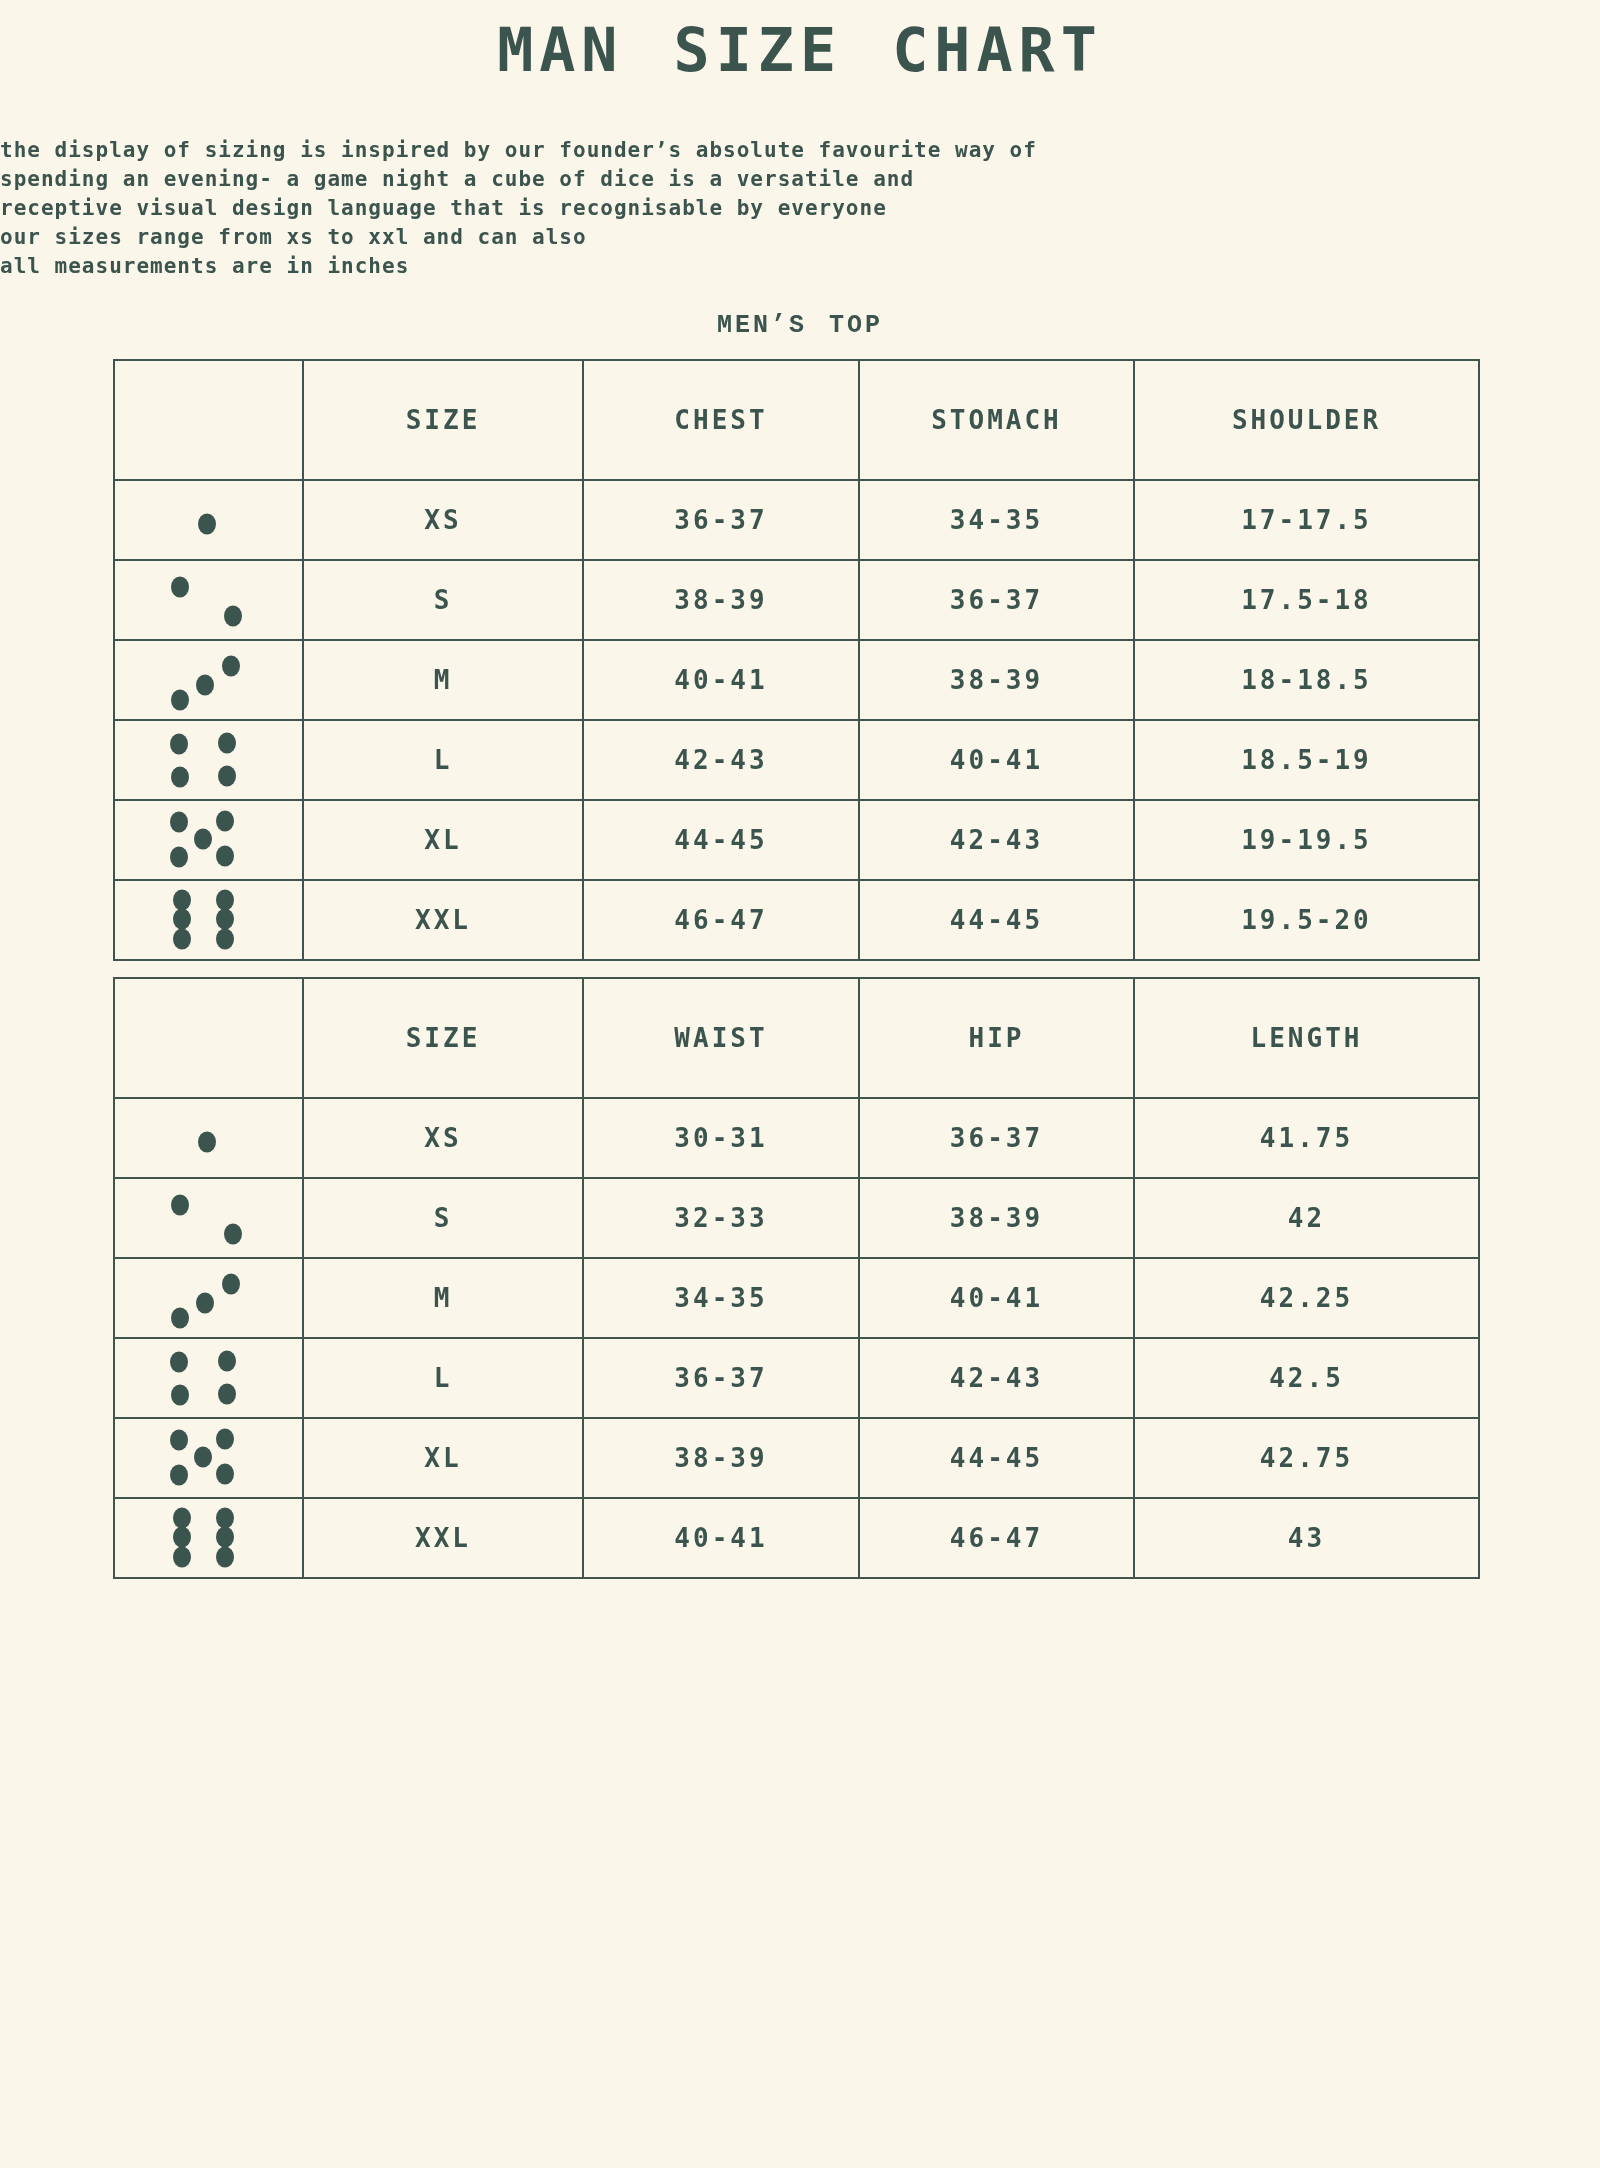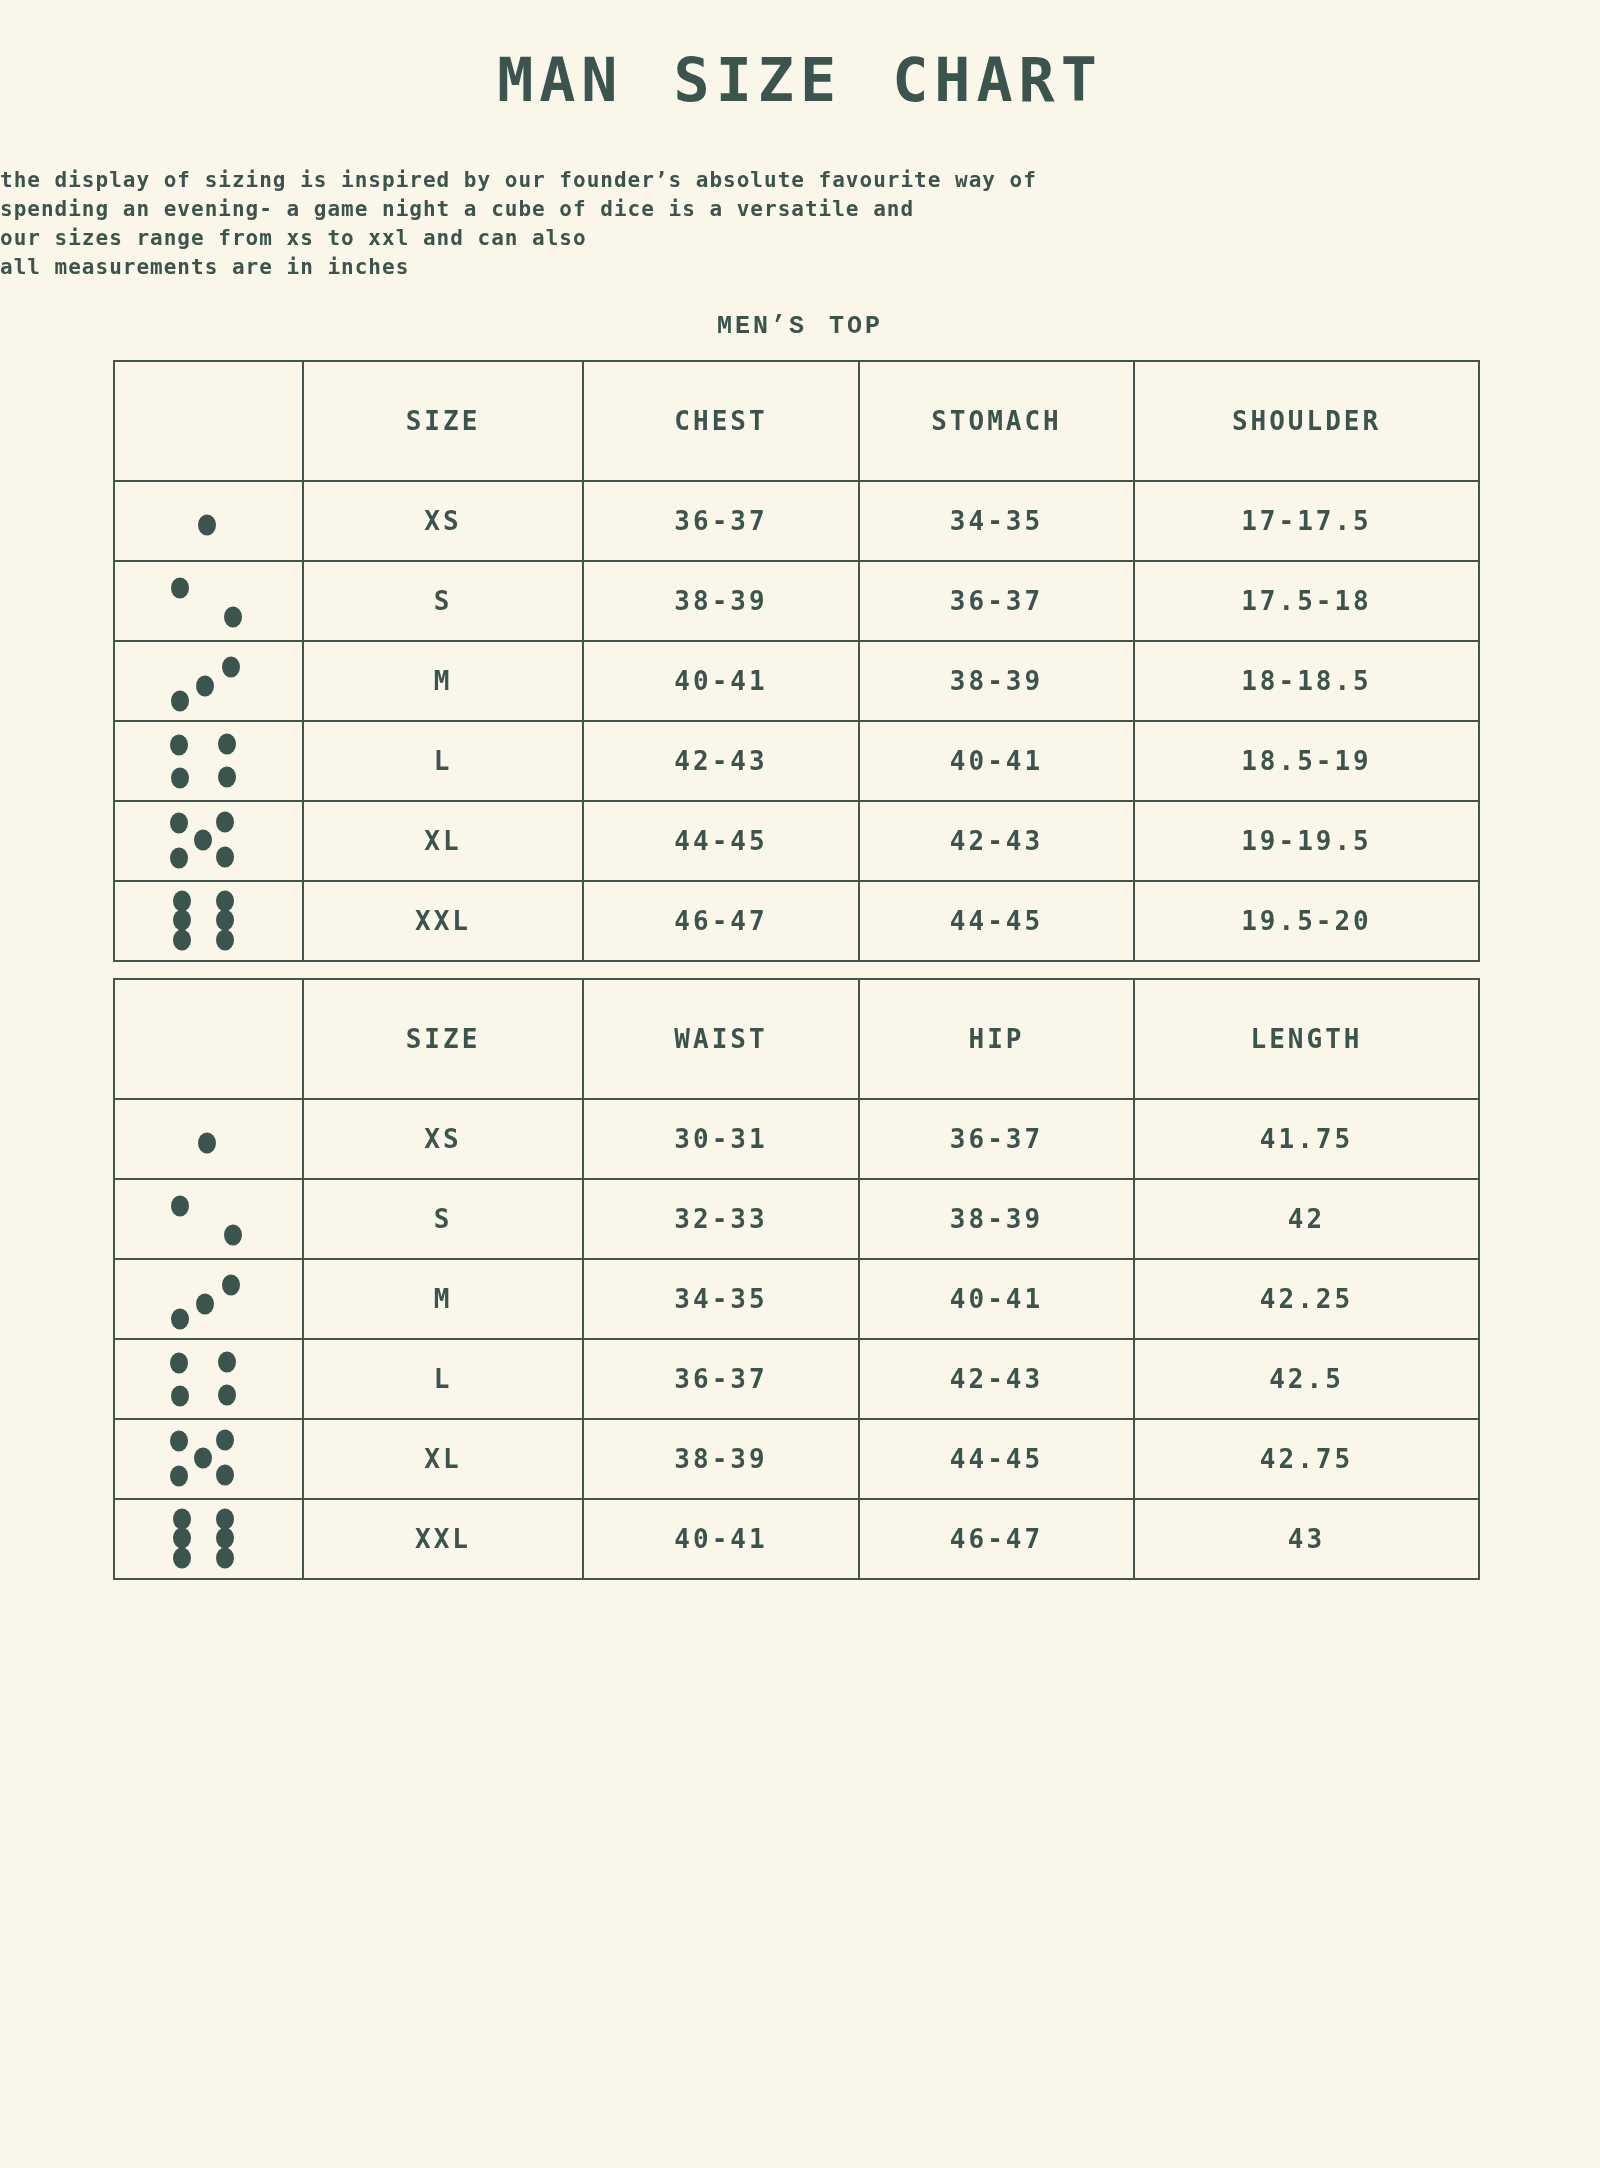--- a/index.html
+++ b/index.html
@@ -11,21 +11,21 @@
   html,body{margin:0;padding:0;}
   body{
     width:1600px;height:2168px;
     background:var(--background);
     color:var(--ink);
     font-family:"DejaVu Sans Mono", monospace;
     font-weight:bold;
     overflow:hidden;
   }
   h1{
-    margin:14px;padding-top:36px;
+    margin:0;padding-top:20px;
     text-align:center;
     font-size:60px;line-height:60px;
     letter-spacing:6px;word-spacing:8px;
   }
   .intro{
     margin-top:56px;
     text-align:left;
     font-size:21px;line-height:29px;
     letter-spacing:1px;
   }
@@ -71,20 +71,21 @@
   }
 </style>
 </head>
 <body>
 
 <h1>MAN SIZE CHART</h1>
 
 <div class="intro">
     <div>the display of sizing is inspired by our founder’s absolute favourite way of</div>
     <div>spending an evening- a game night a cube of dice is a versatile and</div>
+    <div>receptive visual design language that is recognisable by everyone</div>
     <div>our sizes range from xs to xxl and can also</div>
     <div>all measurements are in inches</div>
   </div>
 
 <div id="tables">
   <section class="table-section">
     <h2>MEN’S TOP</h2>
     <table>
       <colgroup>
           <col>

